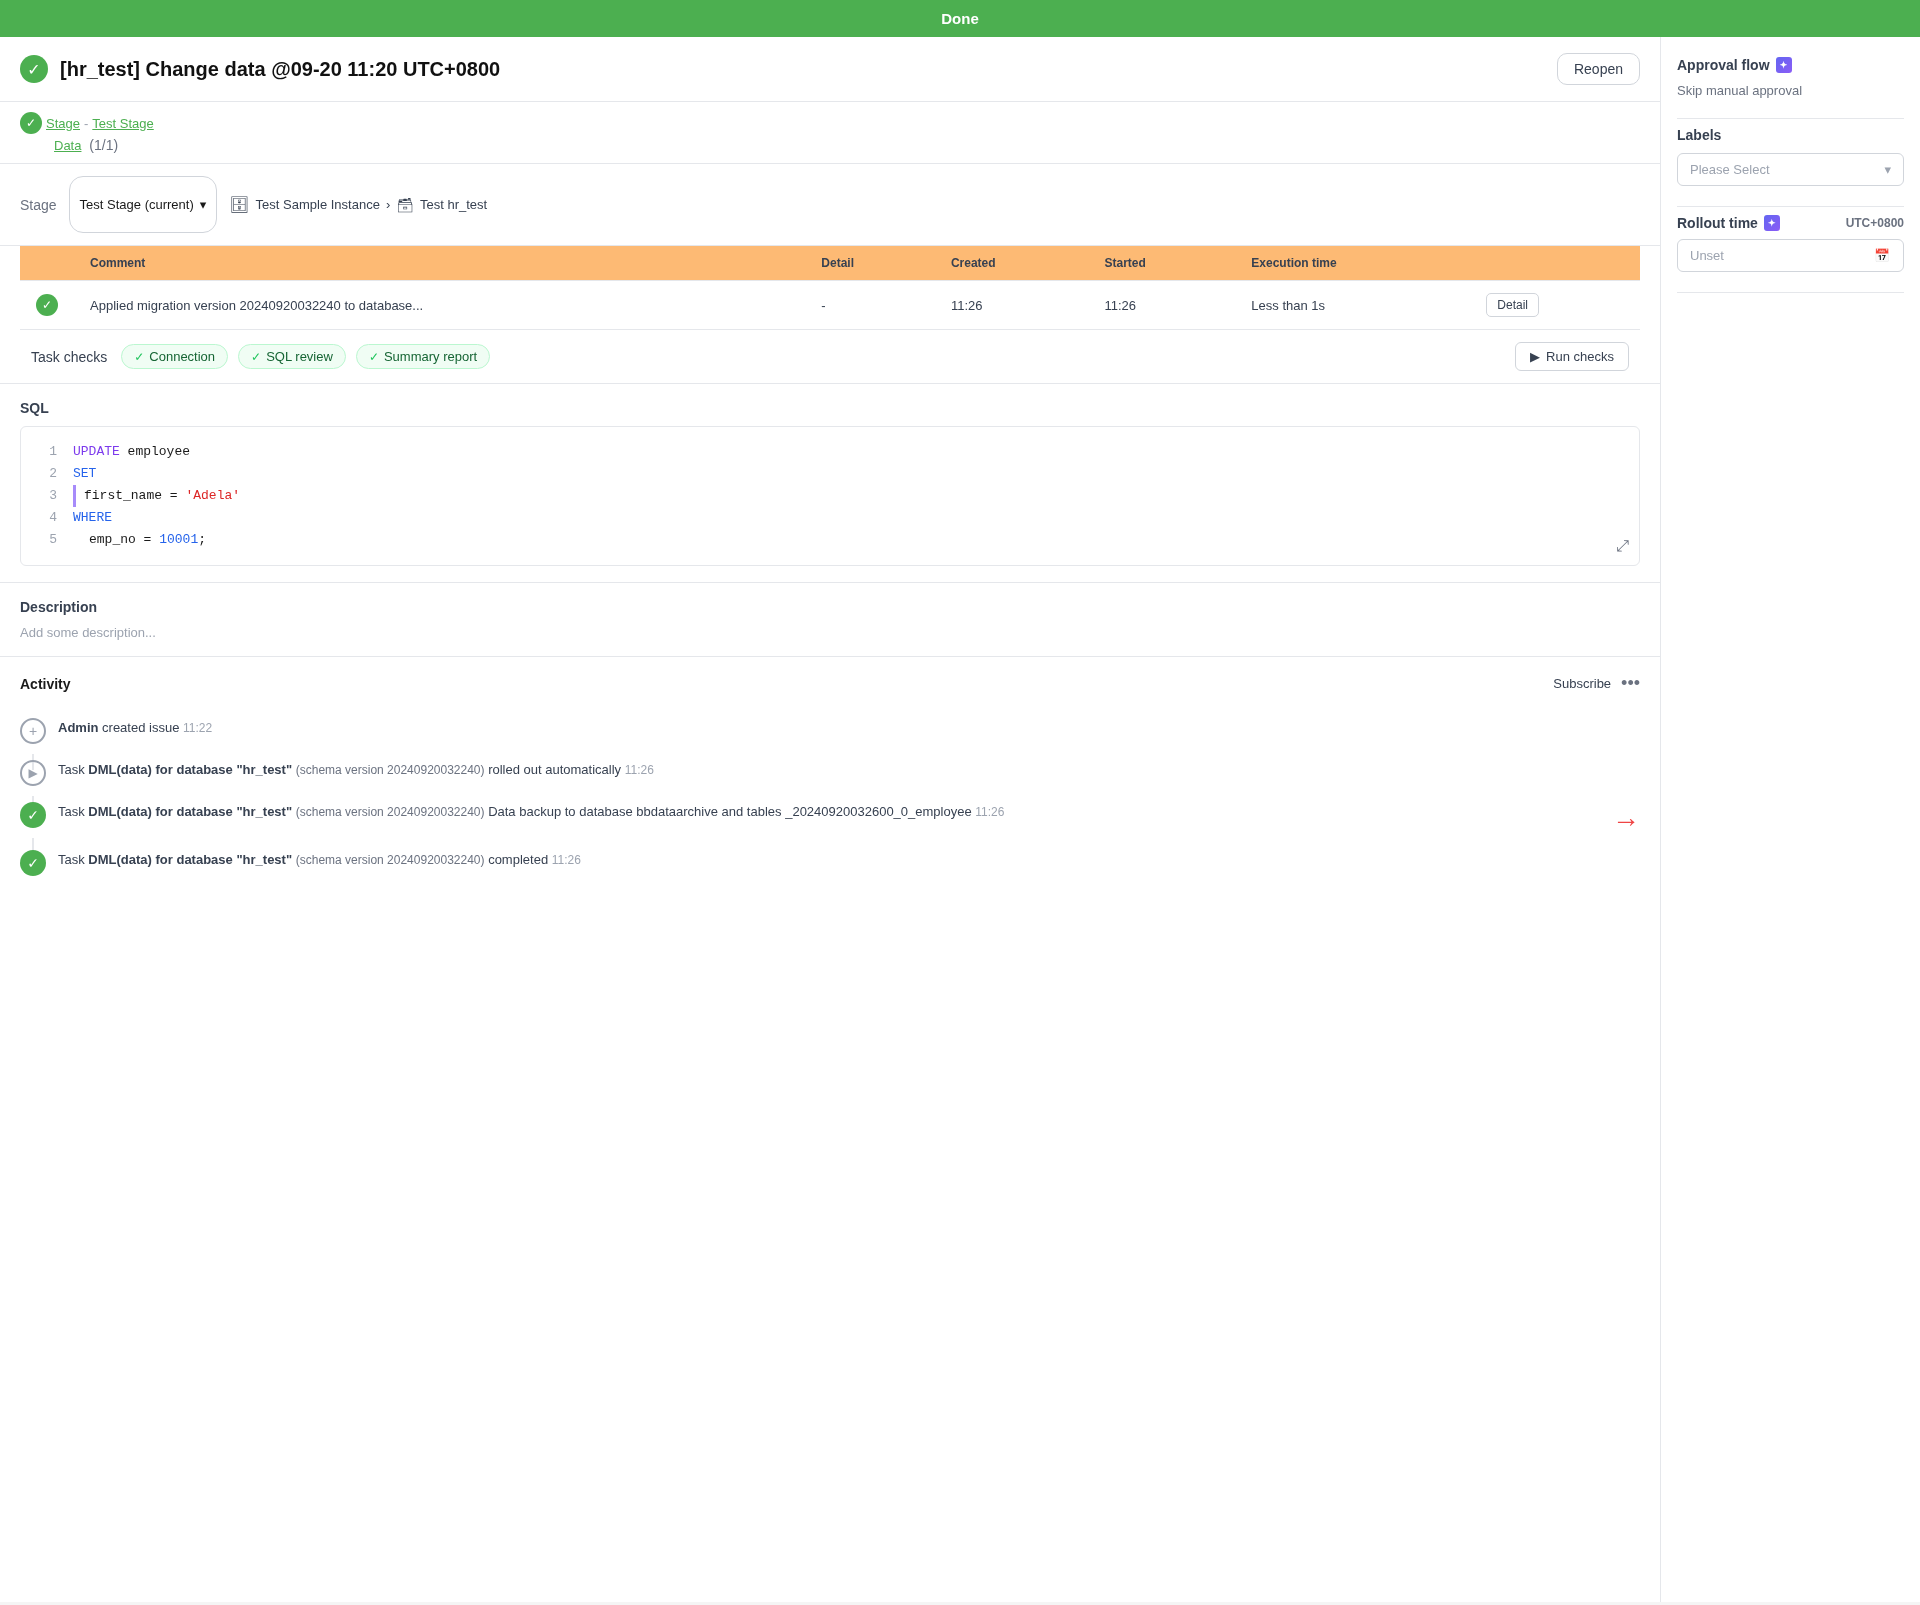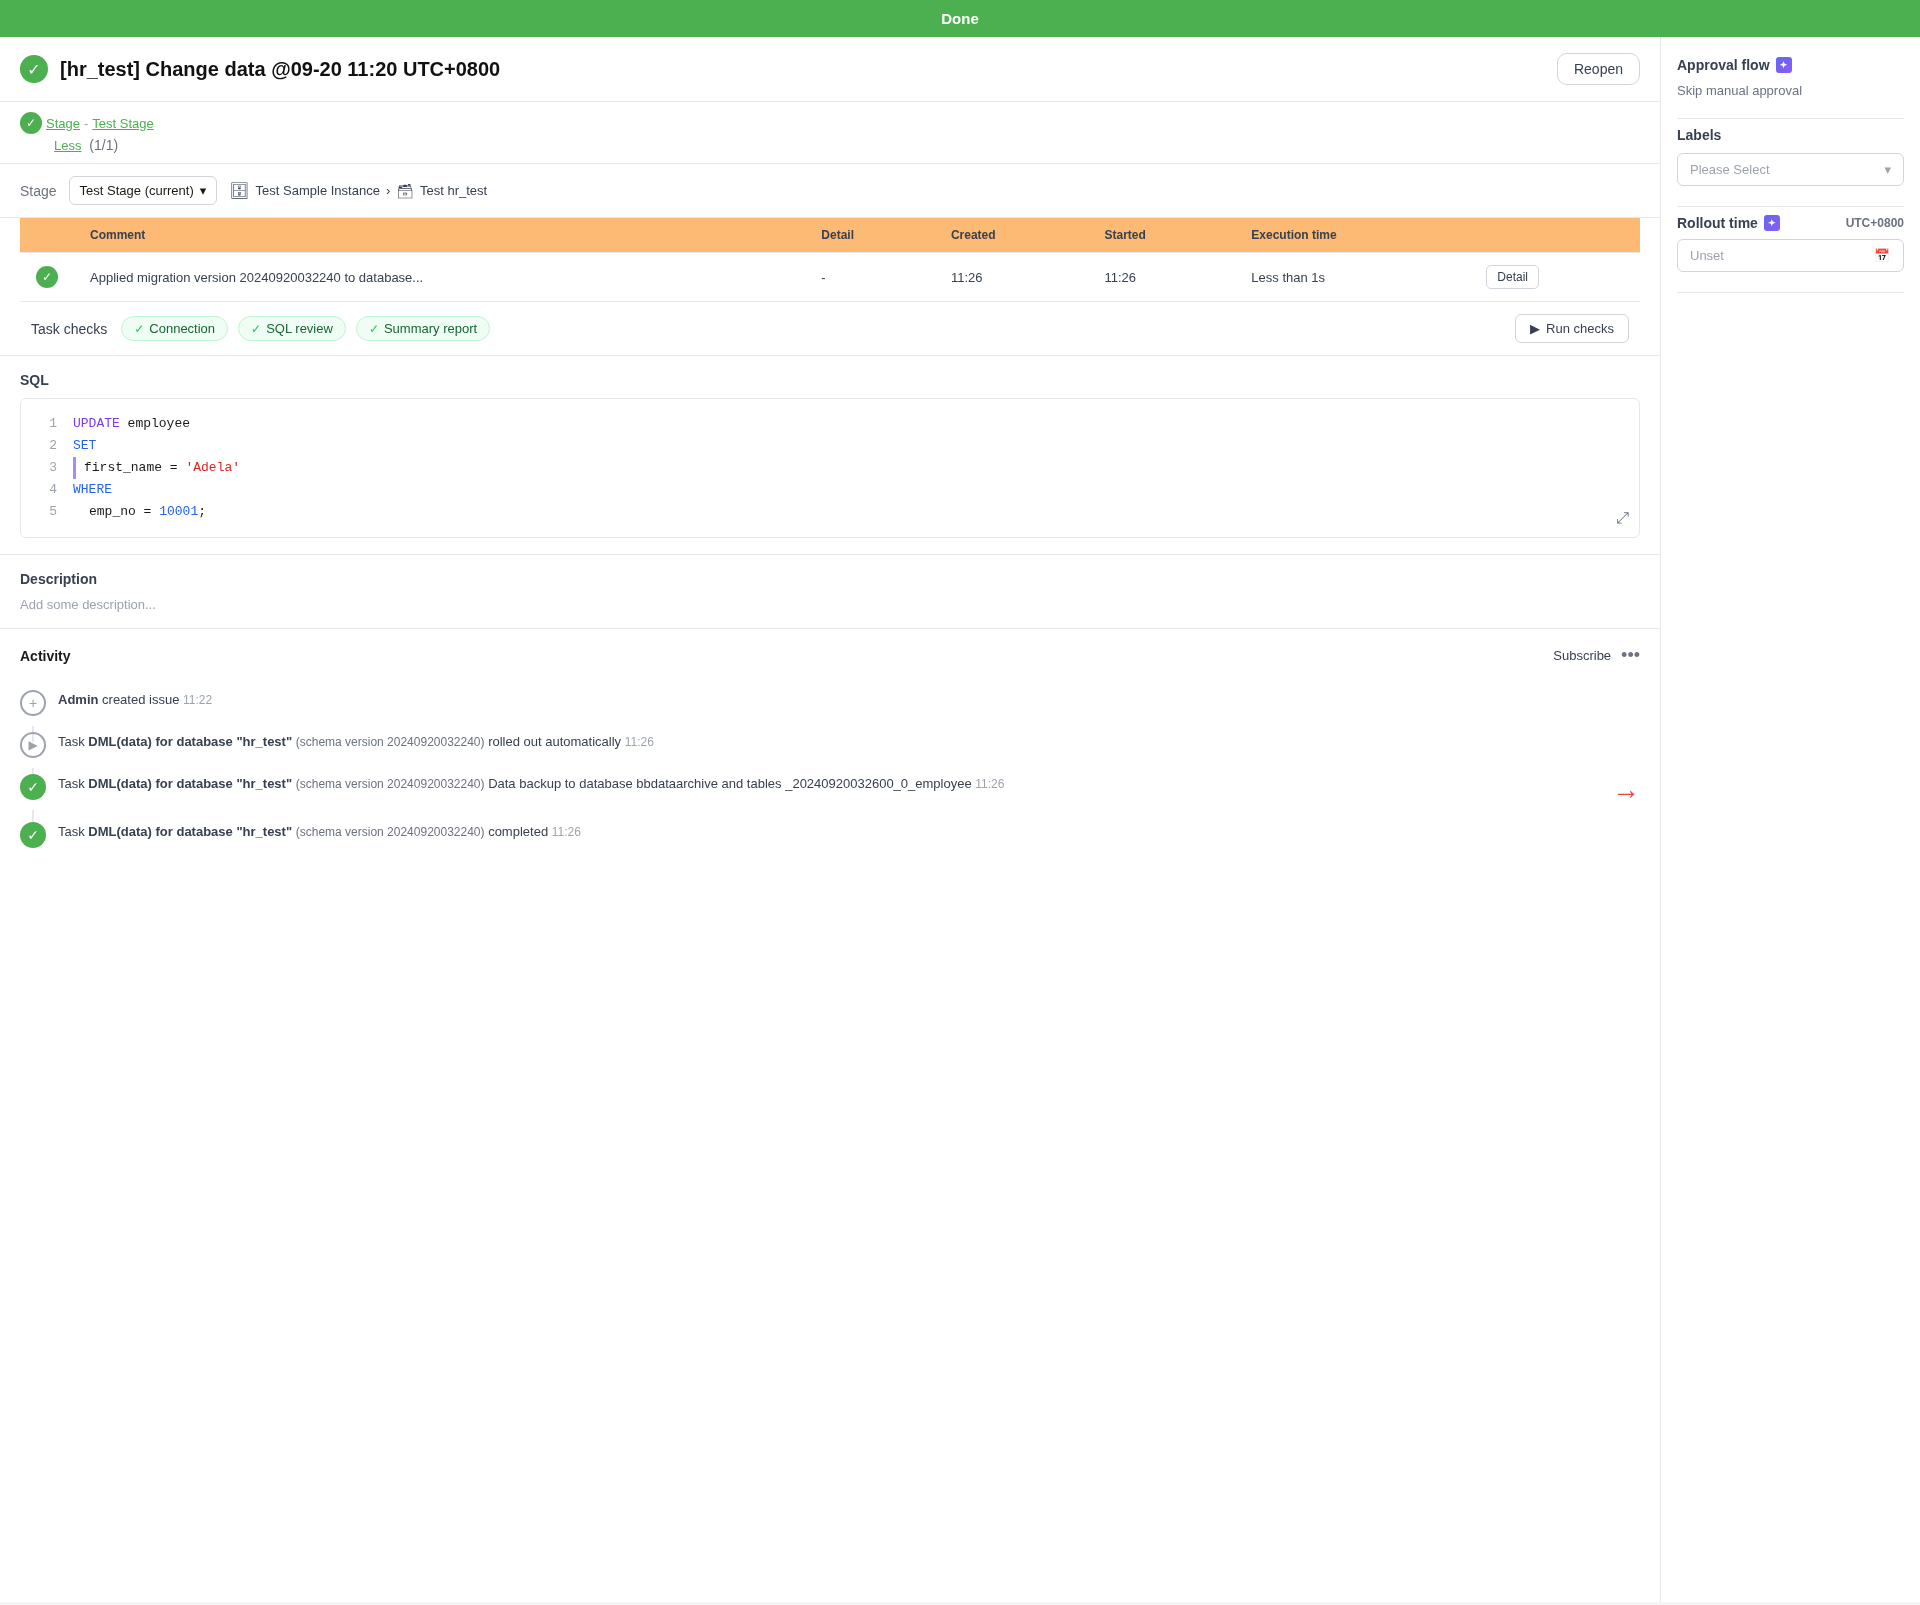--- a/index.html
+++ b/index.html
@@ -104,22 +104,22 @@
       border-bottom: 1px solid #e5e7eb;
     }
 
     .stage-label { color: #6b7280; font-size: 14px; }
 
     .stage-select {
       display: flex;
       align-items: center;
       gap: 6px;
       border: 1px solid #d1d5db;
-      border-radius: 6px;
-      padding: 6px 10px;
+      border-radius: 14px;
+      padding: 20px 10px;
       cursor: pointer;
       background: white;
       font-size: 13px;
     }
 
     .stage-path {
       display: flex;
       align-items: center;
       gap: 6px;
       font-size: 13px;
@@ -456,21 +456,21 @@
     </div>
 
     <div class="breadcrumb-section">
       <div class="breadcrumb">
         <div class="status-icon-green" style="width:22px;height:22px;font-size:12px;">✓</div>
         <a>Stage</a>
         <span class="sep">-</span>
         <a>Test Stage</a>
       </div>
       <div style="padding-left:34px; margin-top:2px;">
-        <a class="tasks-label">Less</a>
+        <a class="tasks-label">Data</a>
         <span class="tasks-count">(1/1)</span>
       </div>
     </div>
 
     <div class="stage-row">
       <span class="stage-label">Stage</span>
       <div class="stage-select">
         <span>Test Stage (current)</span>
         <span>▾</span>
       </div>

